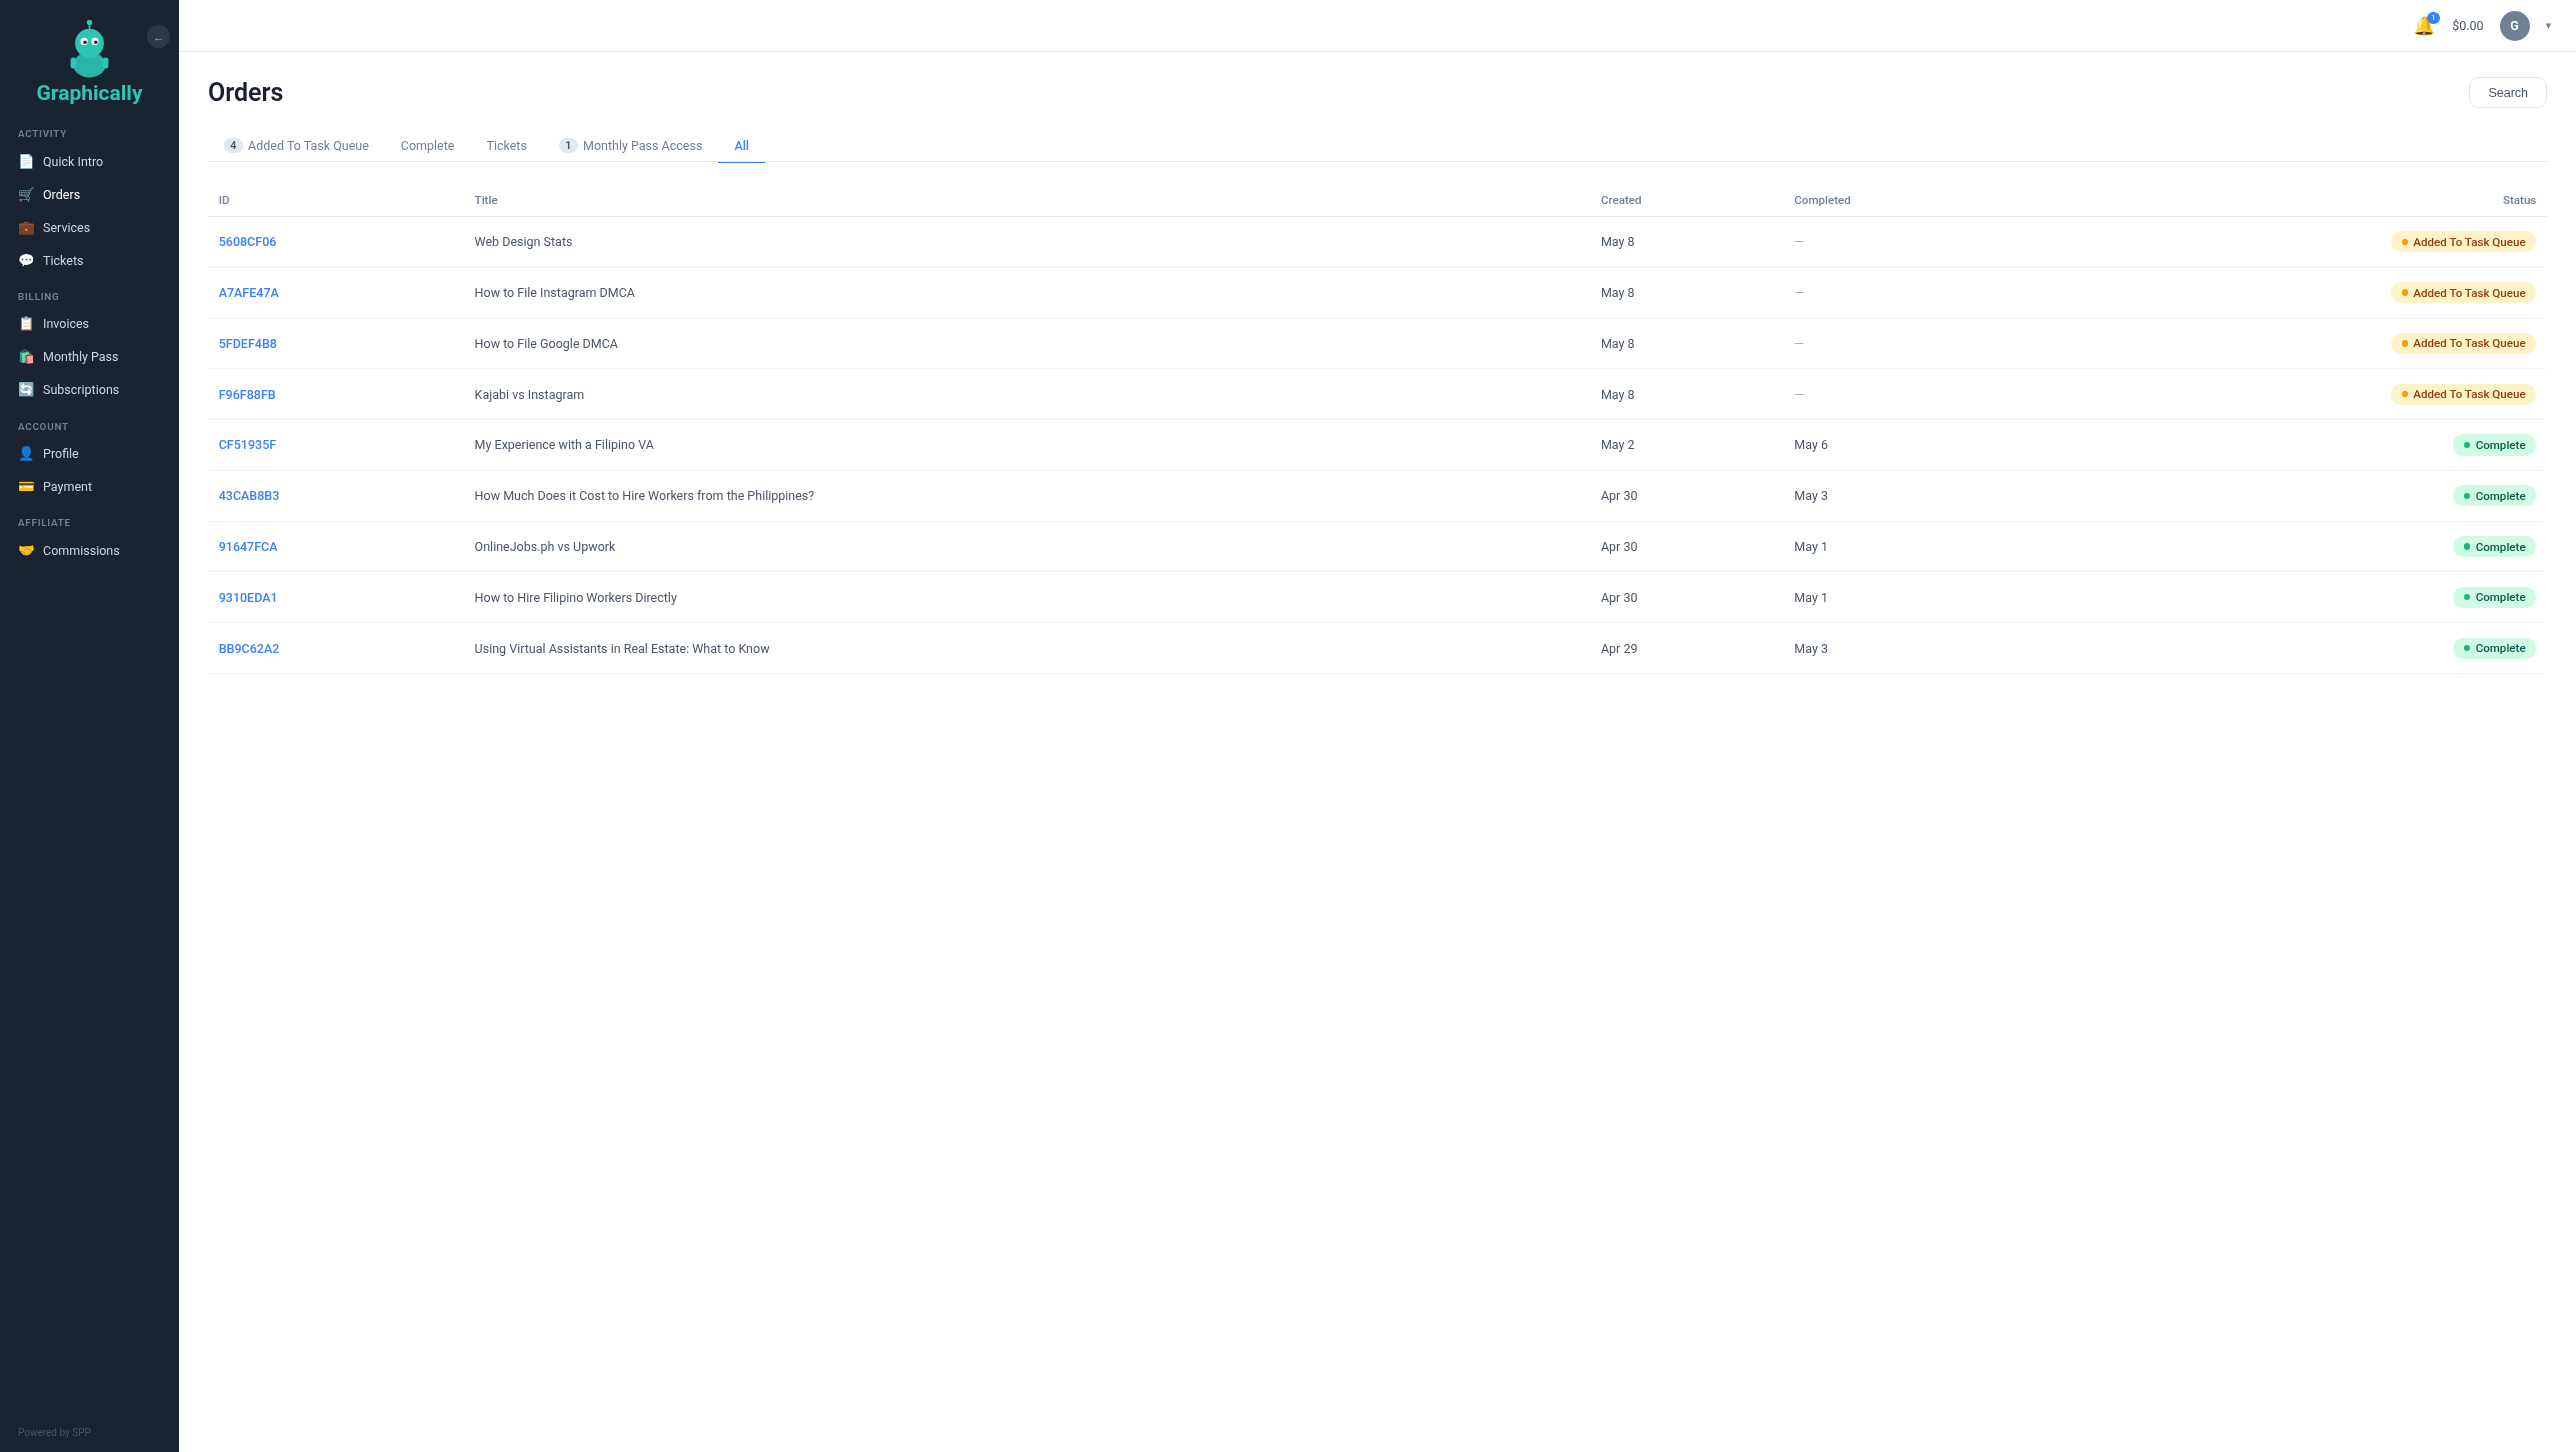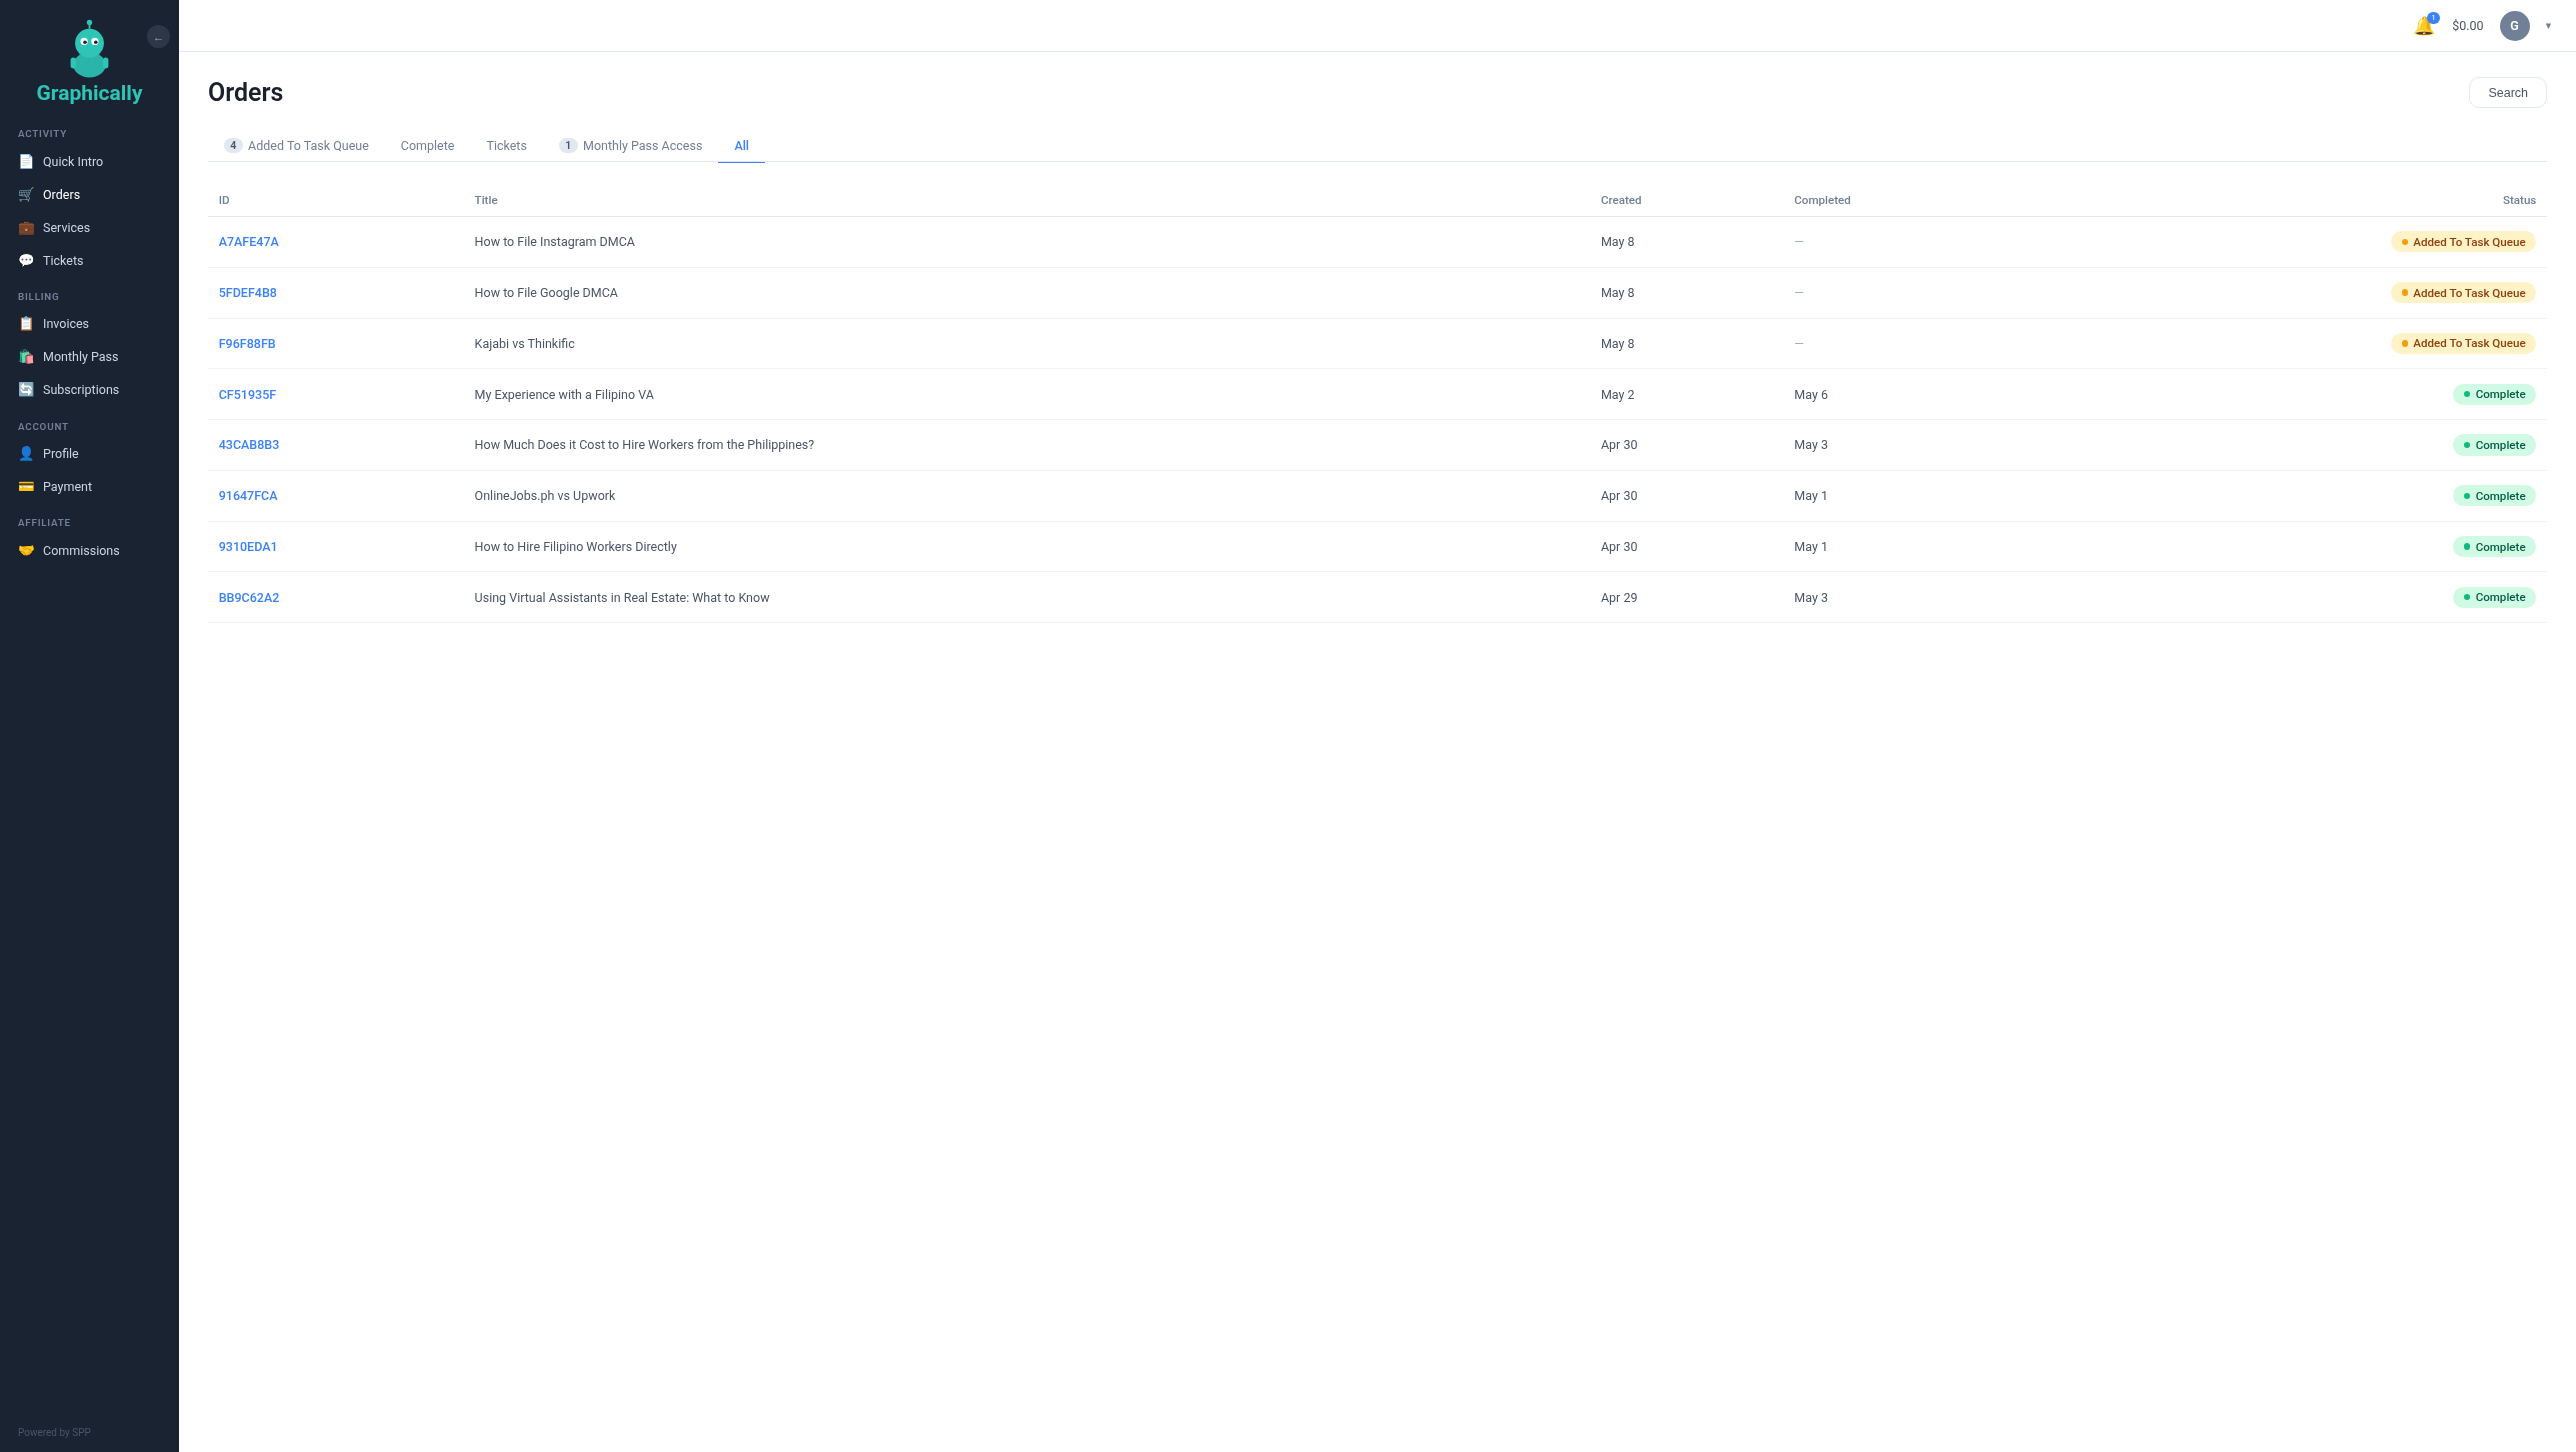--- a/index.html
+++ b/index.html
@@ -384,20 +384,34 @@
       <thead>
         <tr>
           <th>ID</th>
           <th>Title</th>
           <th>Created</th>
           <th>Completed</th>
           <th style="text-align:right">Status</th>
         </tr>
       </thead>
       <tbody id="table-body">
+      <tr>
+      <td>
+        <a href="#" class="order-id-link">5608CF06</a>
+      </td>
+      <td class="order-title">Web Design Stats</td>
+      <td>May 8</td>
+      <td><span class="dash">—</span></td>
+      <td class="td-status">
+        <span class="status-badge queue">
+          <span class="status-dot queue"></span>
+          Added To Task Queue
+        </span>
+      </td>
+    </tr>
           <tr>
       <td>
         <a href="#" class="order-id-link">A7AFE47A</a>
       </td>
       <td class="order-title">How to File Instagram DMCA</td>
       <td>May 8</td>
       <td><span class="dash">—</span></td>
       <td class="td-status">
         <span class="status-badge queue">
           <span class="status-dot queue"></span>
@@ -416,21 +430,21 @@
         <span class="status-badge queue">
           <span class="status-dot queue"></span>
           Added To Task Queue
         </span>
       </td>
     </tr>
           <tr>
       <td>
         <a href="#" class="order-id-link">F96F88FB</a>
       </td>
-      <td class="order-title">Kajabi vs Thinkific</td>
+      <td class="order-title">Kajabi vs Instagram</td>
       <td>May 8</td>
       <td><span class="dash">—</span></td>
       <td class="td-status">
         <span class="status-badge queue">
           <span class="status-dot queue"></span>
           Added To Task Queue
         </span>
       </td>
     </tr>
           <tr>

